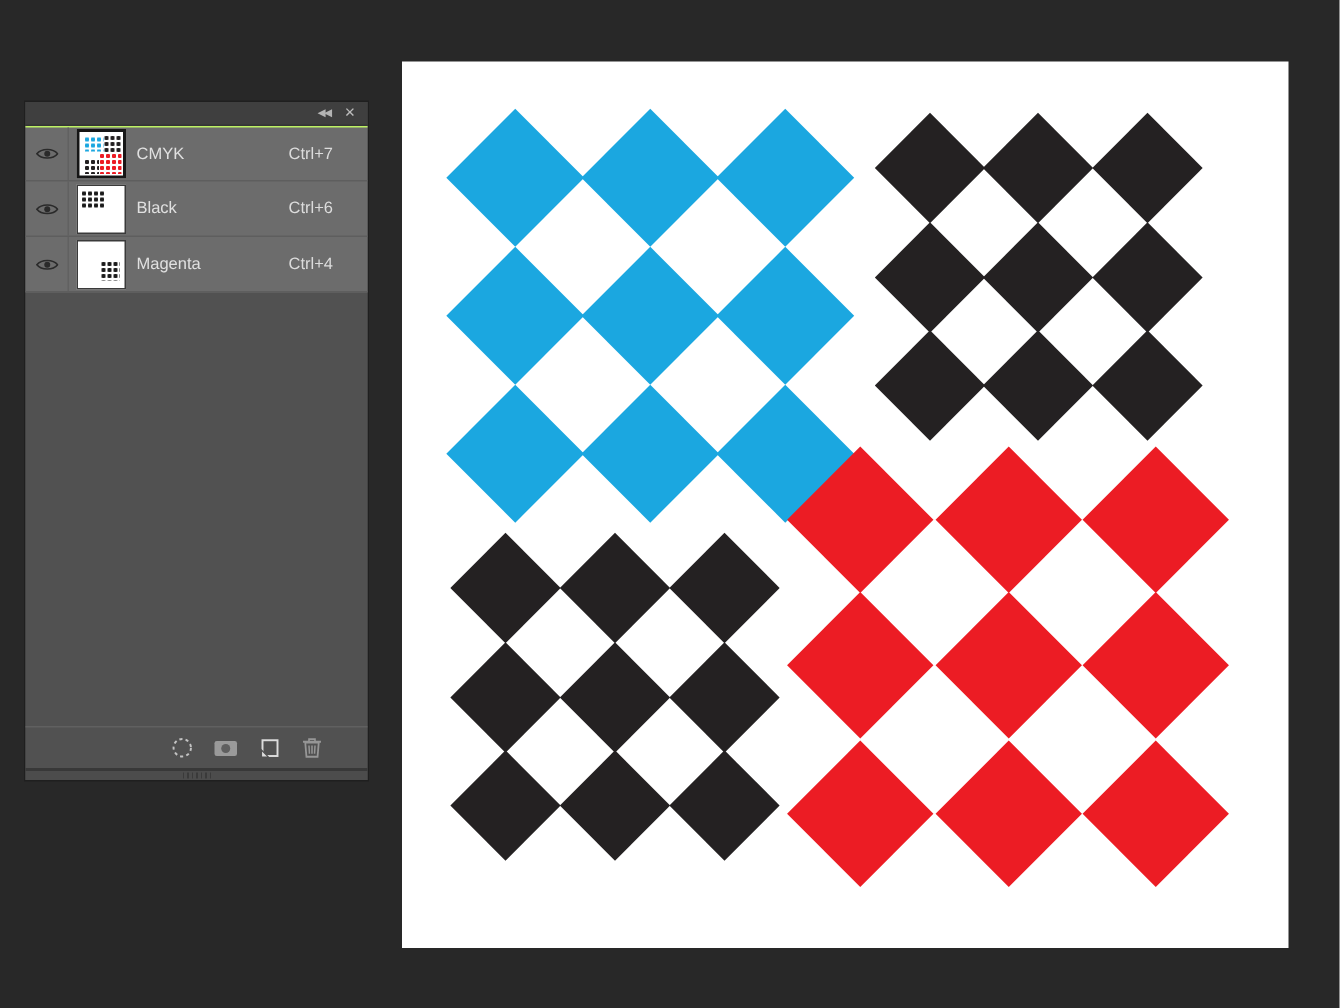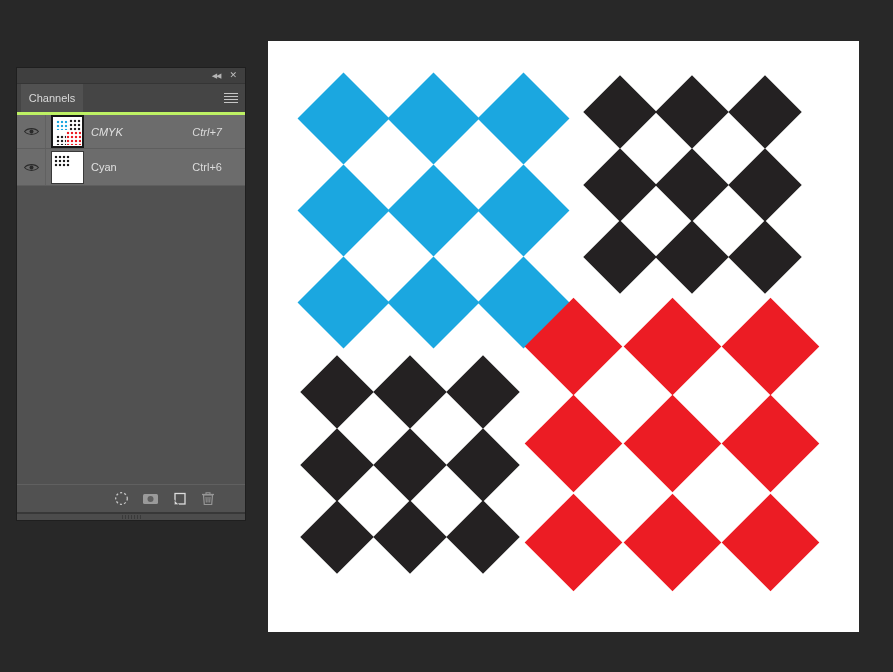--- a/index.html
+++ b/index.html
@@ -24,21 +24,21 @@
   .tab-row { height:28px; background:#454545; display:flex; align-items:stretch; position:relative; }
   .tab { width:62px; margin-left:4px; background:#515151; color:#d9d9d9; font-size:11px;
          display:flex; align-items:center; justify-content:center; }
   .menu-btn { position:absolute; right:7px; top:9px; width:14px; height:10px;
               display:flex; flex-direction:column; justify-content:space-between; cursor:pointer; }
   .menu-btn i { display:block; height:1px; background:#c6c6c6; }
 
   .rows { background:#515151; }
   .row { height:37px; background:#6c6c6c; border-bottom:1px solid #5e5e5e;
          display:flex; align-items:center; position:relative; }
-  .row:first-child { border-top:3px solid #bef264;font-style:italic; }
+  .row:first-child { border-top:1px solid #bef264; }
   .eye-cell { width:29px; height:100%; display:flex; align-items:center; justify-content:center;
               border-right:1px solid #616161; cursor:pointer; }
   .thumb { position:relative; width:33px; height:33px; background:#ffffff; margin-left:5px;
            border:1px solid #3a3a3a; overflow:hidden; cursor:pointer; }
   .thumb.selected { border:2px solid #161616; }
   .dots { position:absolute; }
   .row-name { flex:1; margin-left:7px; font-size:11px; color:#e0e0e0; }
   .row-shortcut { font-size:11px; color:#dcdcdc; margin-right:23px; }
 
   .panel-body { flex:1; background:#515151; }
@@ -94,31 +94,20 @@
     <div class="diamond" style="width: 69px; height: 69px; left: 467.5px; top: 466.5px; background: rgb(236, 28, 36);"></div>
   </div>
 
 <div class="panel">
 
   <div class="panel-topbar">
     <span class="topbar-glyph">◀◀</span>
     <span class="topbar-glyph close">✕</span>
   </div>
 
-  <div class="tab-row">
-    <div class="tab">
-      <span>Channels</span>
-    </div>
-    <div class="menu-btn">
-        <i></i>
-        <i></i>
-        <i></i>
-        <i></i>
-      </div>
-  </div>
 
   <div class="rows" id="rows">
       <div class="row">
         <div class="eye-cell">
           <svg width="15" height="9" viewBox="0 0 15 9">
             <path d="M0.6 4.5 C3.6 0.7 11.4 0.7 14.4 4.5 C11.4 8.3 3.6 8.3 0.6 4.5 Z" fill="none" stroke="#2a2a2a" stroke-width="1.1"></path>
             <circle cx="7.5" cy="4.5" r="2" fill="#2a2a2a"></circle>
           </svg>
         </div>
         <div class="thumb selected">
@@ -133,22 +122,35 @@
       <div class="row">
         <div class="eye-cell">
           <svg width="15" height="9" viewBox="0 0 15 9">
             <path d="M0.6 4.5 C3.6 0.7 11.4 0.7 14.4 4.5 C11.4 8.3 3.6 8.3 0.6 4.5 Z" fill="none" stroke="#2a2a2a" stroke-width="1.1"></path>
             <circle cx="7.5" cy="4.5" r="2" fill="#2a2a2a"></circle>
           </svg>
         </div>
         <div class="thumb">
           <div class="dots" style="left: 2px; top: 3px; width: 16px; height: 12px; background-image: radial-gradient(circle at 2px 2px, rgb(28, 28, 28) 1.35px, transparent 1.6px); background-size: 4px 4px;"></div>
         </div>
-        <div class="row-name">Cyan</div>
+        <div class="row-name">Black</div>
         <div class="row-shortcut">Ctrl+6</div>
+      </div>
+      <div class="row">
+        <div class="eye-cell">
+          <svg width="15" height="9" viewBox="0 0 15 9">
+            <path d="M0.6 4.5 C3.6 0.7 11.4 0.7 14.4 4.5 C11.4 8.3 3.6 8.3 0.6 4.5 Z" fill="none" stroke="#2a2a2a" stroke-width="1.1"></path>
+            <circle cx="7.5" cy="4.5" r="2" fill="#2a2a2a"></circle>
+          </svg>
+        </div>
+        <div class="thumb">
+          <div class="dots" style="left: 15px; top: 13px; width: 13px; height: 13px; background-image: radial-gradient(circle at 2px 2px, rgb(28, 28, 28) 1.35px, transparent 1.6px); background-size: 4px 4px;"></div>
+        </div>
+        <div class="row-name">Magenta</div>
+        <div class="row-shortcut">Ctrl+4</div>
       </div>
     </div>
 
   <div class="panel-body"></div>
 
   <div class="toolbar">
     <div class="tool-btn">
       <svg width="15" height="15">
         <circle cx="7.5" cy="7.5" r="5.8" fill="none" stroke="#c3c3c3" stroke-width="1.3" stroke-dasharray="2.1 2.1"></circle>
       </svg>

